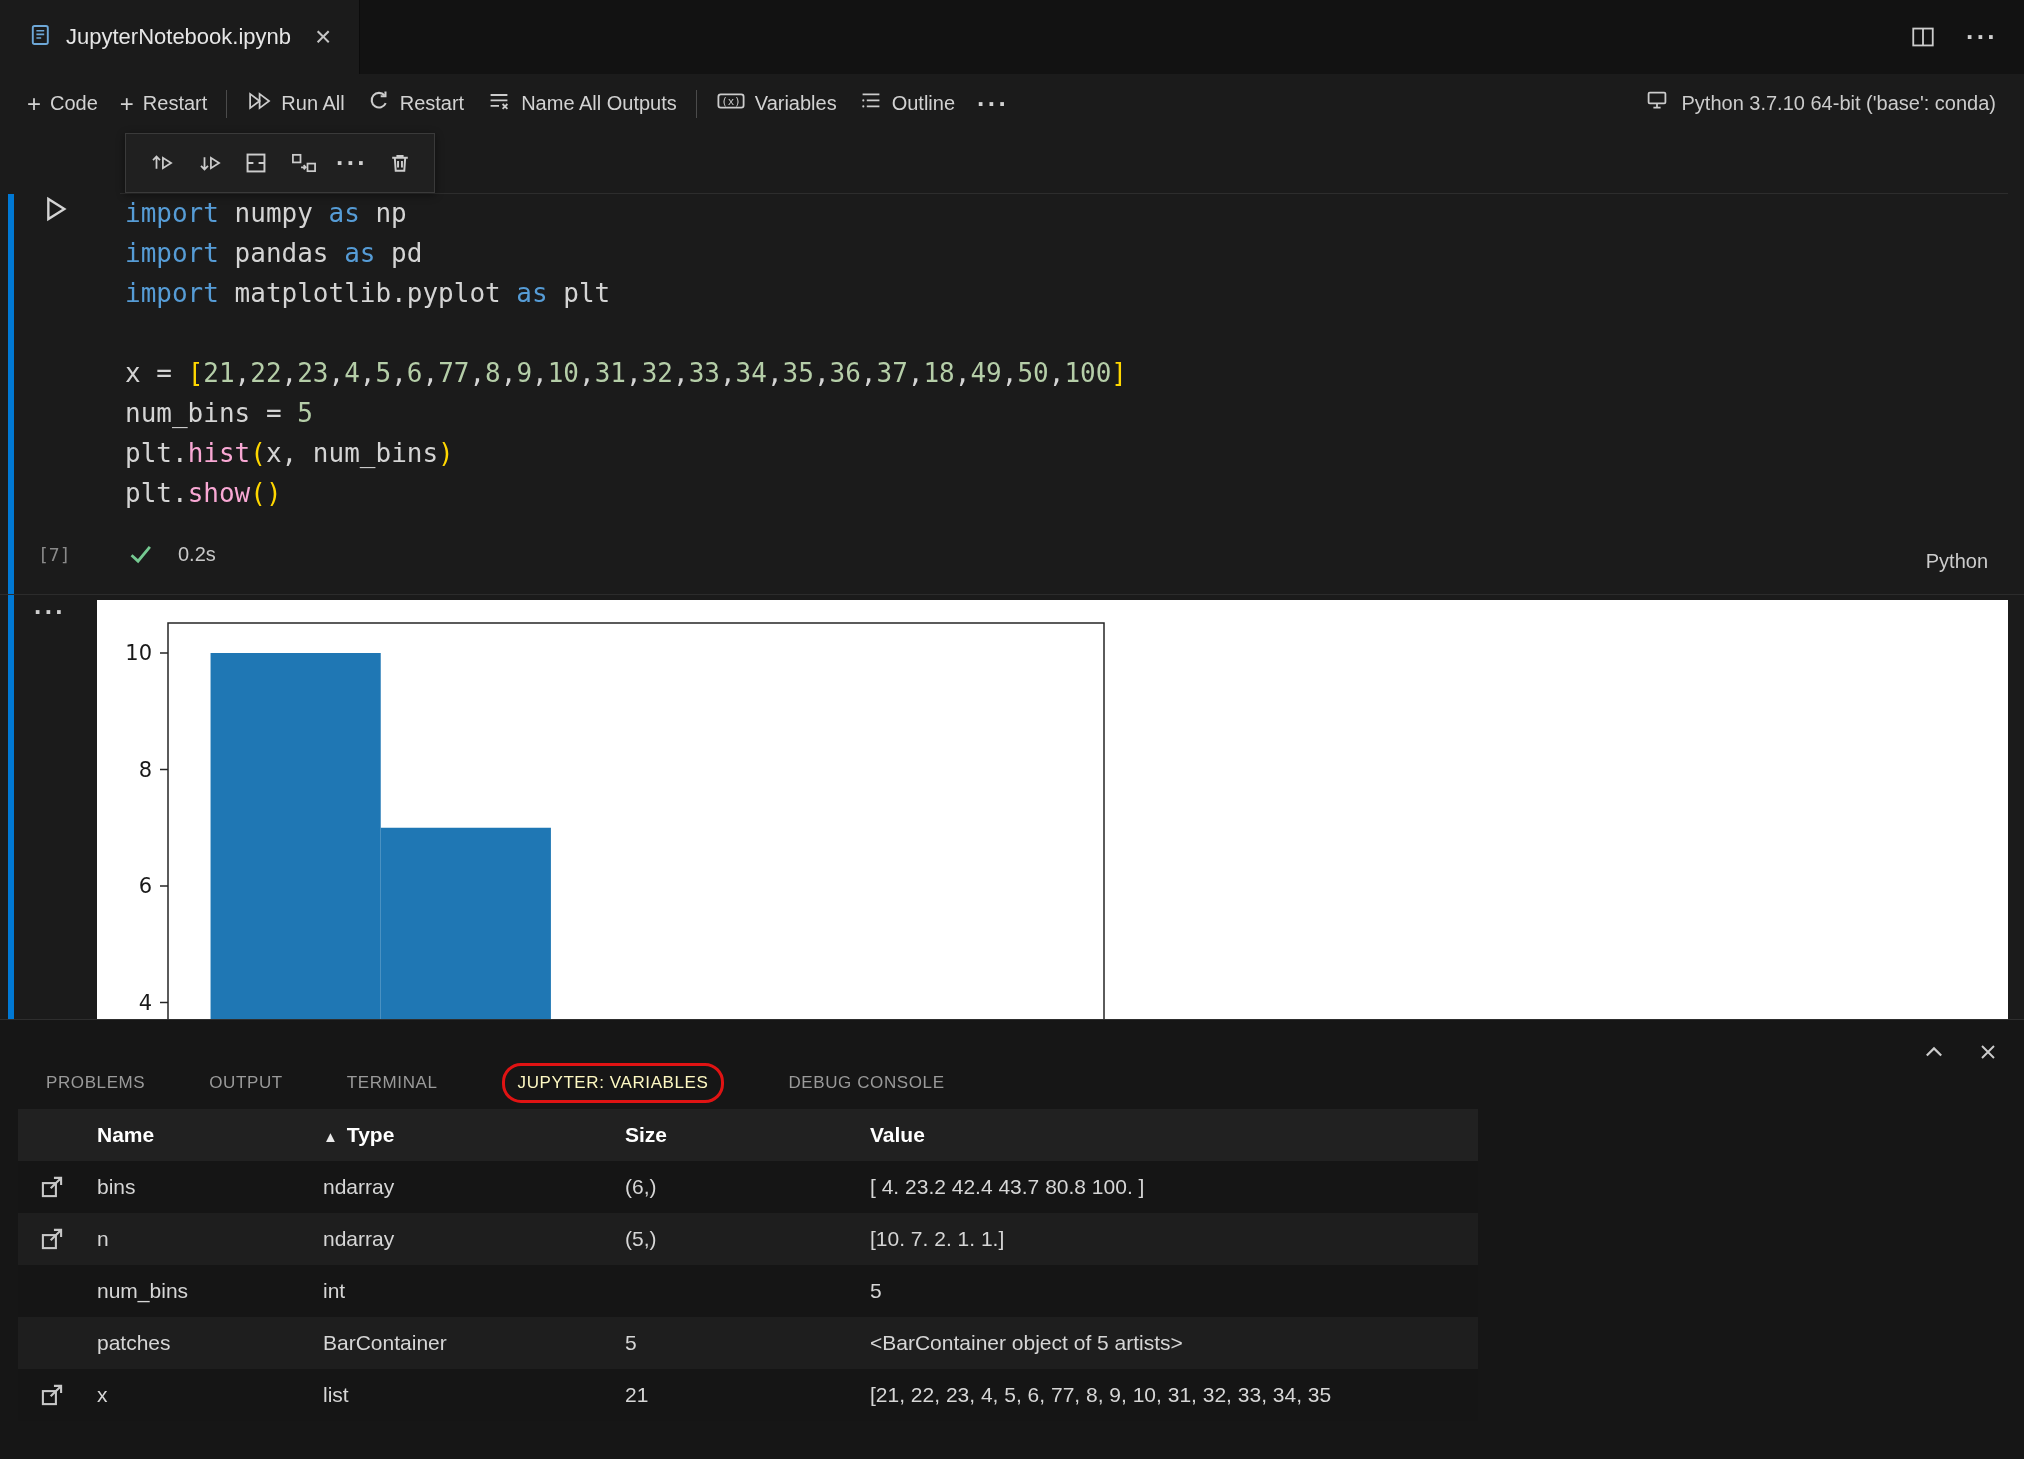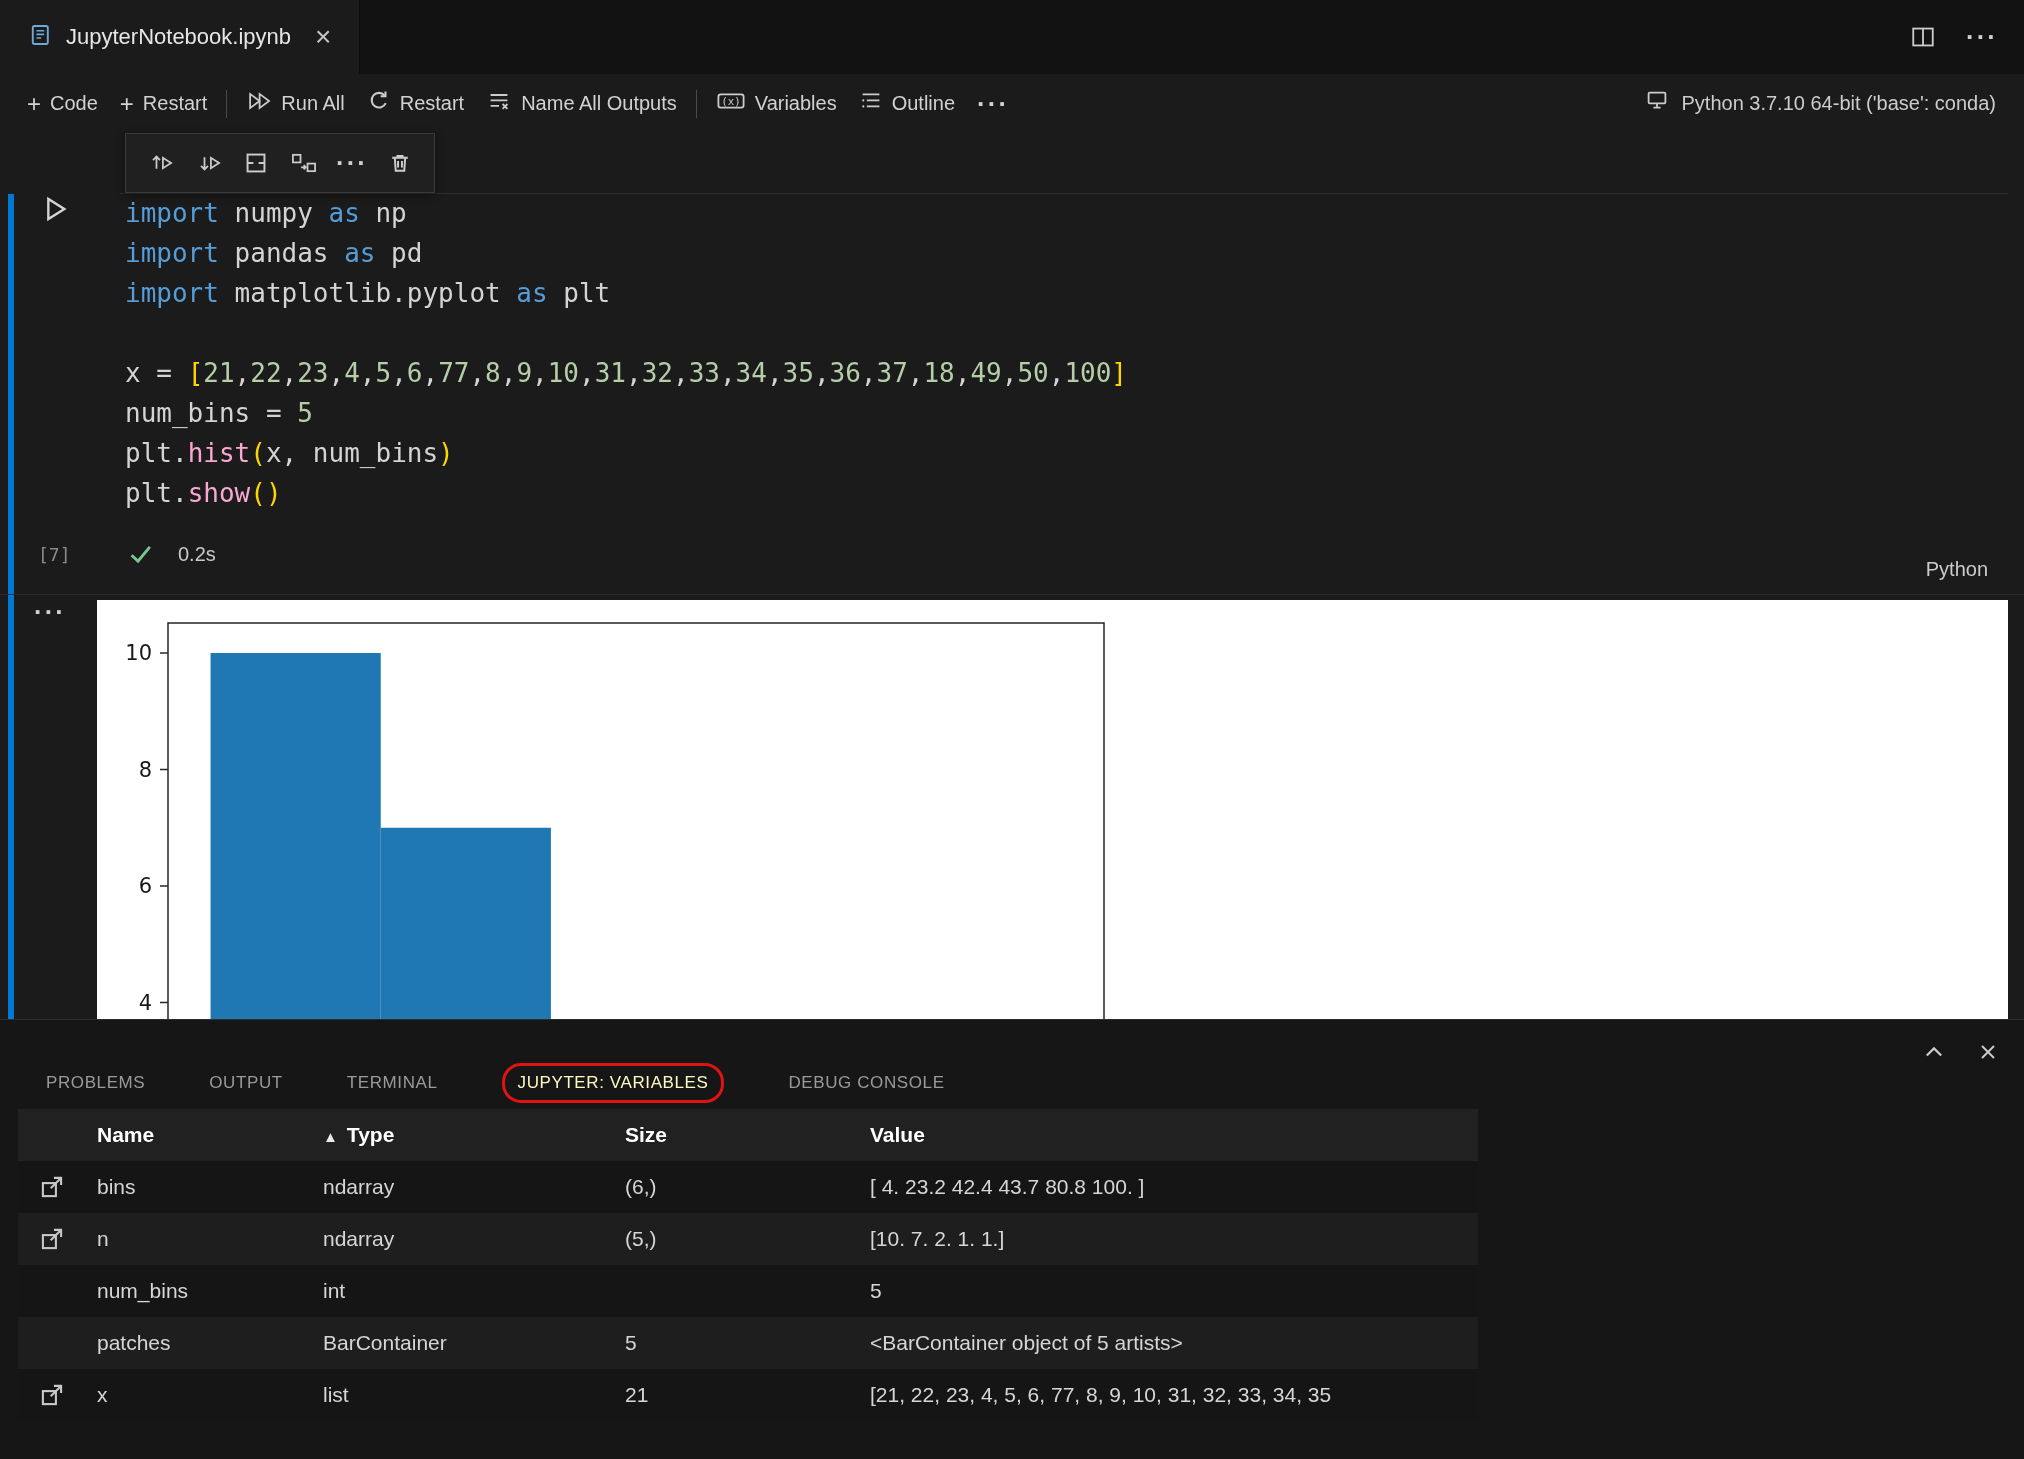--- a/index.html
+++ b/index.html
@@ -29,21 +29,21 @@
   .cell-toolbar{position:absolute;left:125px;top:0;height:58px;display:flex;align-items:center;gap:4px;
                 padding:0 12px;background:#202020;border:1px solid #3a3a3a;box-shadow:0 2px 8px rgba(0,0,0,.45);}
   .ct-btn{width:44px;height:44px;display:flex;align-items:center;justify-content:center;border-radius:5px;cursor:pointer;}
   .run-gutter{position:absolute;left:40px;top:60px;cursor:pointer;}
   .code{position:absolute;left:125px;top:60px;font-family:"DejaVu Sans Mono",monospace;font-size:26px;line-height:40px;white-space:pre;}
   .tk-kw{color:#569cd6}.tk-pl{color:#d4d4d4}.tk-num{color:#b5cea8}.tk-brk{color:#ffd700}.tk-fn{color:#f9a8d4}
   .cell-status{position:absolute;left:0;right:16px;top:402px;height:40px;}
   .exec-count{position:absolute;left:38px;top:9px;font-family:"DejaVu Sans Mono",monospace;font-size:18px;color:#8a8a8a;}
   .status-check{position:absolute;left:128px;top:7px;}
   .status-dur{position:absolute;left:178px;top:8px;font-size:20px;color:#c8c8c8;}
-  .status-lang{position:absolute;right:20px;top:23px;font-size:20px;color:#cccccc;cursor:pointer;}
+  .status-lang{position:absolute;right:20px;top:15px;font-size:20px;color:#cccccc;cursor:pointer;}
   .output-sep{position:absolute;left:0;right:0;top:461px;height:1px;background:#2c2c2c;}
   .output-dots{position:absolute;left:34px;top:466px;}
 
   
   .figure{position:absolute;left:97px;top:467px;width:1911px;height:419px;background:#ffffff;overflow:hidden;}
 
   
   .panel{position:absolute;top:1019px;left:0;right:0;height:440px;background:#161616;border-top:1px solid #2e2e2e;}
   .panel-tabs{display:flex;align-items:center;height:70px;padding-left:46px;gap:64px;
               font-size:17px;letter-spacing:.6px;color:#9a9a9a;margin-top:28px;}

